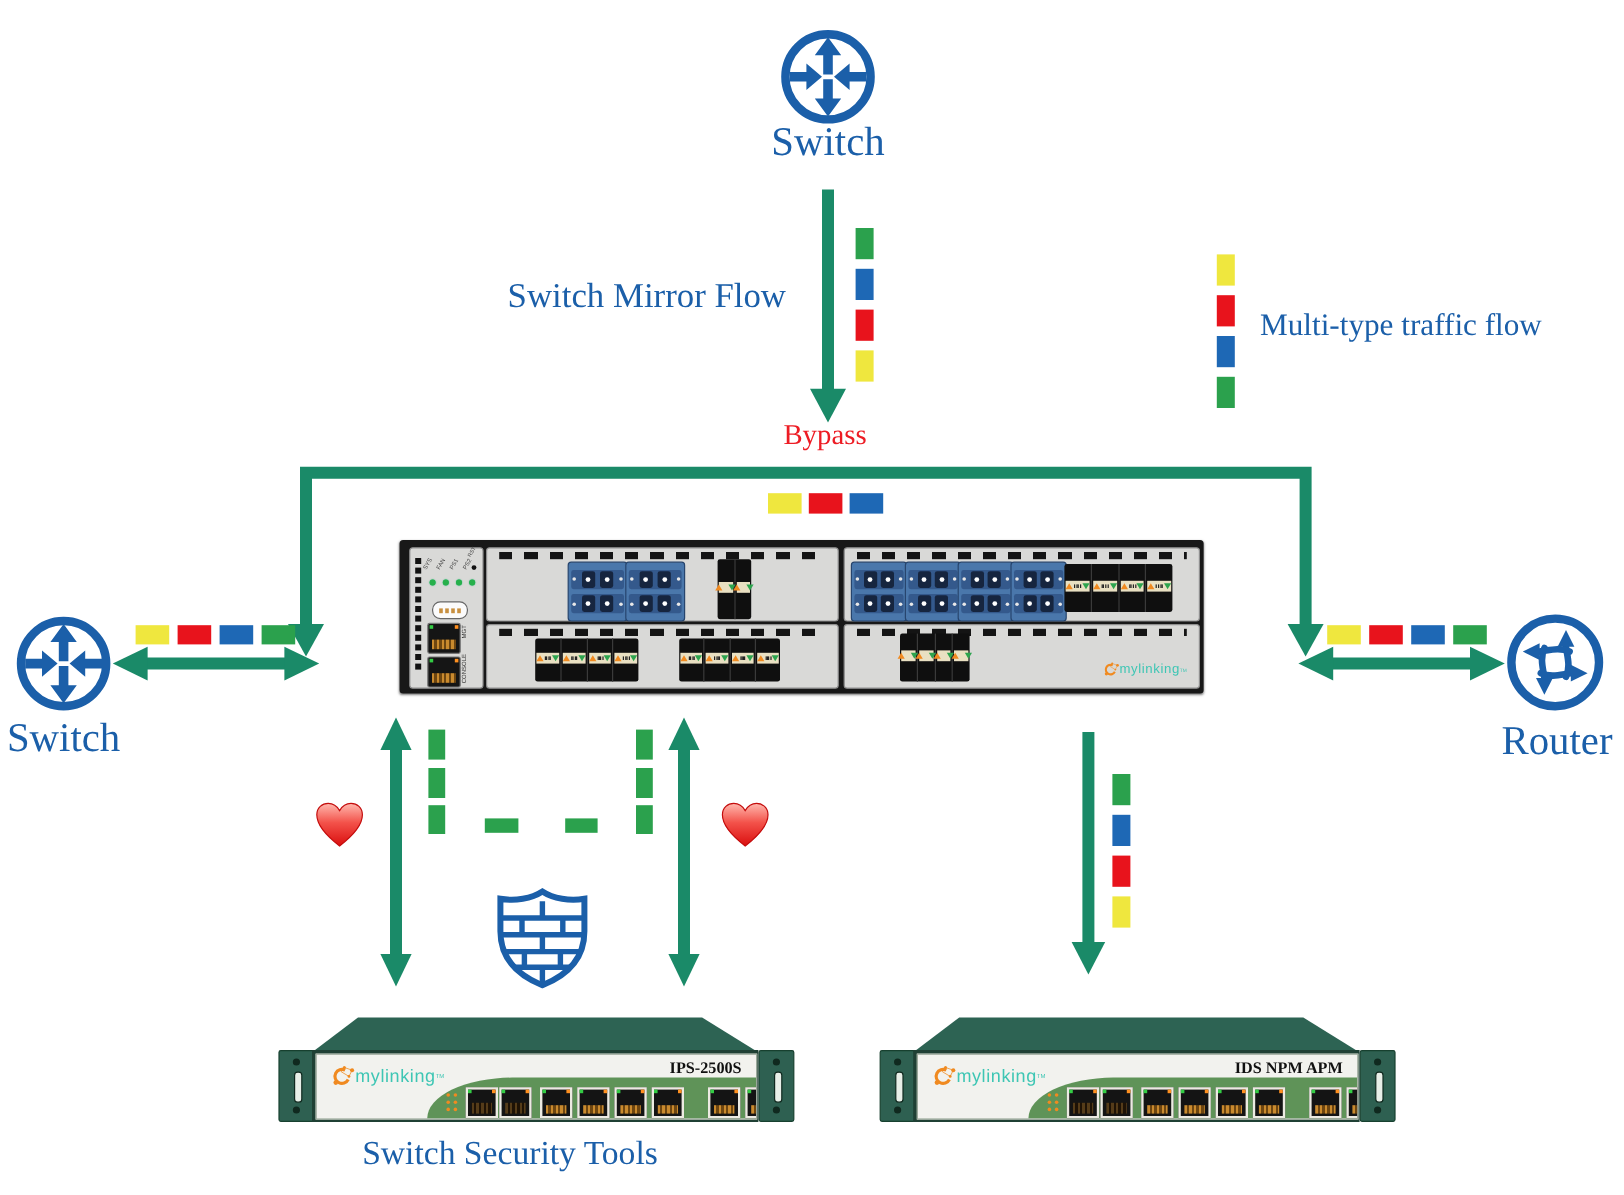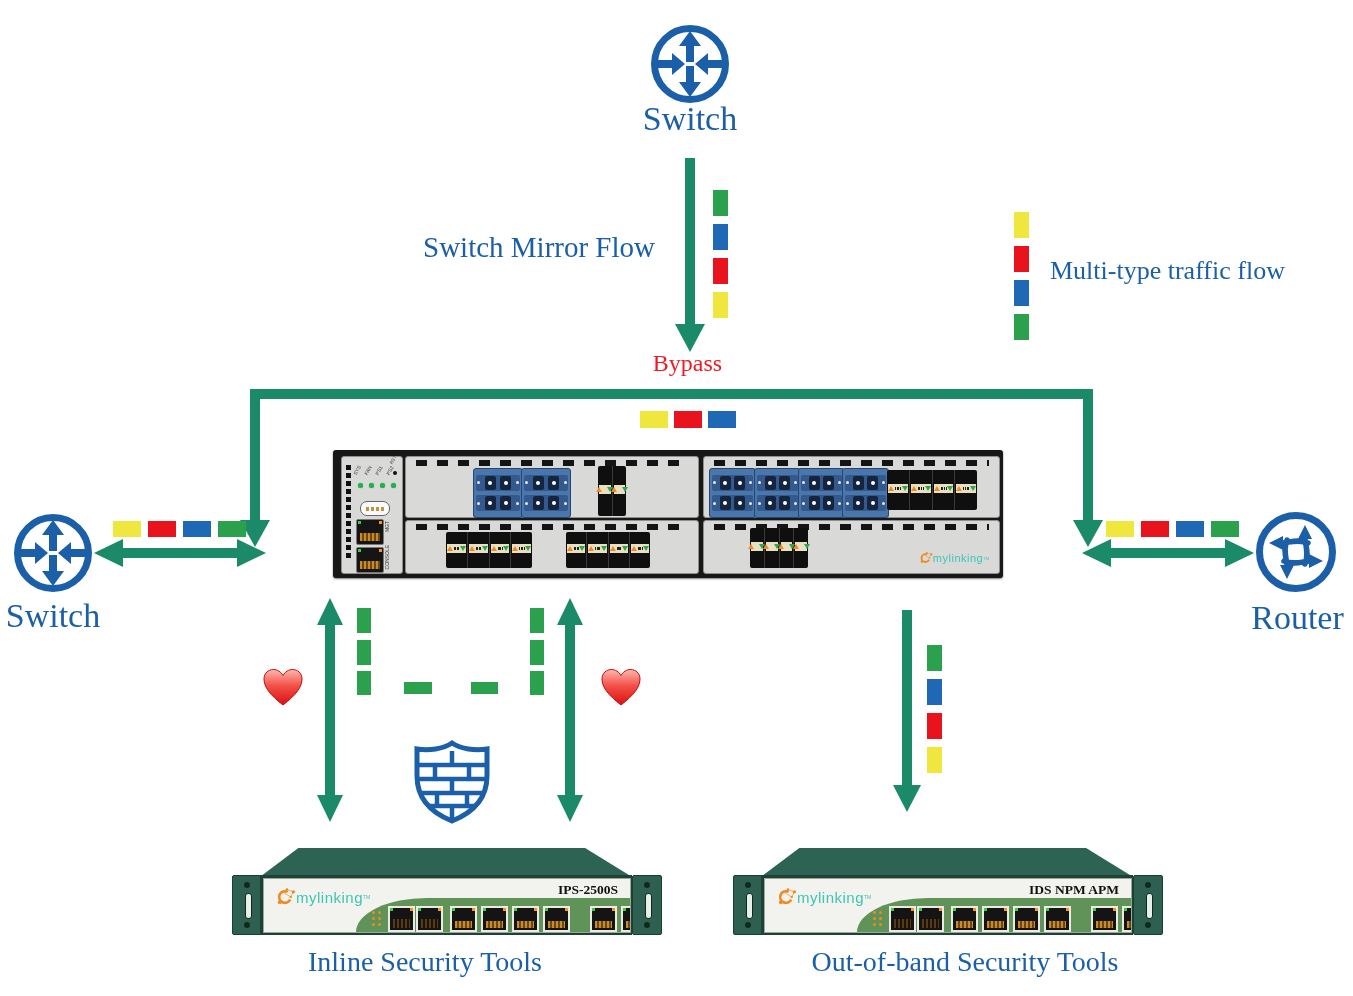--- a/index.html
+++ b/index.html
@@ -736,21 +736,21 @@
           <div class="rj45">
               <i class="led-g"></i>
               <i class="copper"></i>
             </div>
           <span class="gap22"></span>
 
         </div>
       </div>
     </div>
   </div>
-  <div class="abs caption" style="left:200px;top:946px;width:450px;">Inline Security Tools</div>
+  <div class="abs caption" style="left:200px;top:946px;width:450px;">Switch Security Tools</div>
 
   <div class="abs appliance" style="left:733px;top:845px;">
     <div class="app-top"></div>
     <div class="ear ear-l">
         <span class="hole h1"></span>
         <span class="slot"></span>
         <span class="hole h2"></span>
       </div>
     <div class="ear ear-r">
         <span class="hole h1"></span>
@@ -827,15 +827,14 @@
           <div class="rj45">
               <i class="led-g"></i>
               <i class="copper"></i>
             </div>
           <span class="gap22"></span>
 
         </div>
       </div>
     </div>
   </div>
-  <div class="abs caption" style="left:740px;top:946px;width:450px;">Out-of-band Security Tools</div>
 
 </div>
 
 </body></html>

